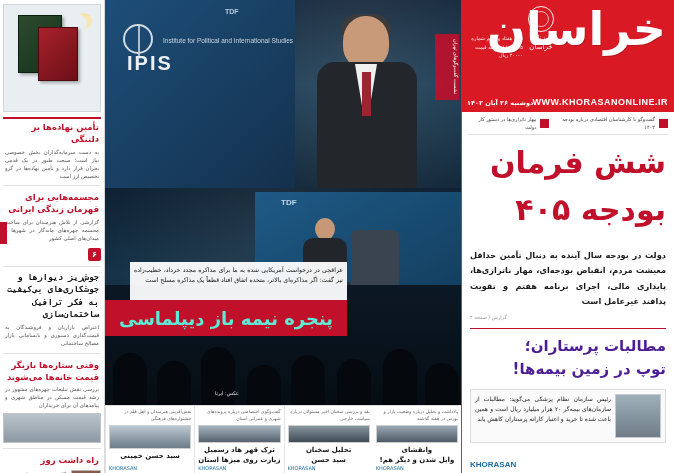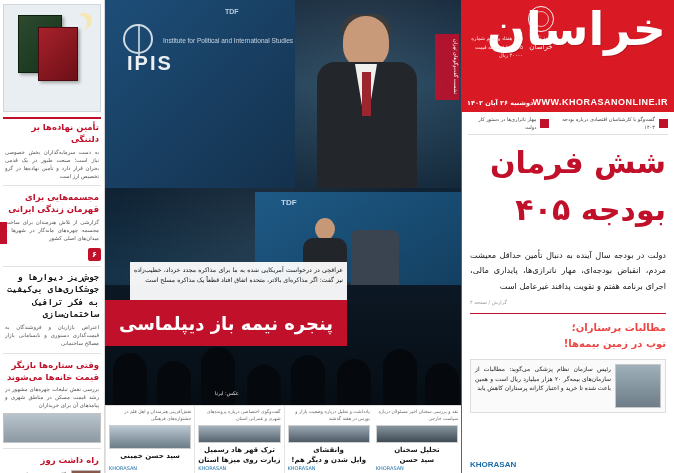--- a/index.html
+++ b/index.html
@@ -135,26 +135,26 @@
   }
   .mini-strip .cell { line-height:1.5; text-align:right; }
   .mini-strip .sq { width:9px;height:9px;background:#c0102a;flex:0 0 9px; }
   .lead-head {
     font-size:30px; font-weight:bold; color:#c0102a;
     line-height:1.22; text-align:right; margin:10px 2px 2px;
     letter-spacing:-1px;
   }
   .lead-body {
     font-size:8.2px; color:#1a1a1a; line-height:1.85;
-    text-align:justify; margin:20px 2px 0;
+    text-align:justify; margin:20px 2px 0;font-weight:bold;
   }
   .byline { font-size:5px; color:#999; text-align:left; margin:5px 2px 0; }
   .hr-red { height:1px; background:#c0102a; margin:8px 2px 6px; }
   .sec-head {
-    font-size:10px; font-weight:bold; color:#ef4444;
+    font-size:15px; font-weight:bold; color:#4c1d95;
     line-height:1.5; text-align:right; margin:1px 2px;
   }
   .boxnews {
     margin:8px 2px 0; border:1px solid #ddd; background:#fafafa;
     display:flex; gap:4px; padding:4px;
   }
   .boxnews .ph {
     width:46px;height:44px;flex:0 0 46px;
     background:linear-gradient(#9fb0bb,#6e7d87);
     border:1px solid #c9c9c9;
@@ -269,22 +269,22 @@
   .photo2 .audience {
     position:absolute; left:0; bottom:0; width:356px; height:120px;
     background:linear-gradient(#0c1824,#060d14);
   }
   .photo2 .head-sil {
     position:absolute; bottom:0; width:34px; height:46px;
     background:#05090e; border-radius:17px 17px 0 0;
   }
 
   .caption-red {
-    position:absolute; left:105px; top:300px; width:242px; height:46px;
-    background:#c0102a; color:#ffffff;
+    position:absolute; left:105px; top:300px; width:242px; height:36px;
+    background:#c0102a; color:#5eead4;
     display:flex; align-items:center; justify-content:center;
     font-size:18px; font-weight:bold; letter-spacing:-.5px;
   }
   .caption-white {
     position:absolute; left:130px; top:262px; width:217px; height:40px;
     background:rgba(255,255,255,.94);
     font-size:6.2px; color:#111; line-height:1.6;
     padding:3px 4px; text-align:justify;
   }
   .photo-credit {
@@ -468,30 +468,30 @@
 
     <div class="bcell">
       <div class="kicker">گفت‌وگوی اختصاصی درباره پرونده‌های شهری و عمرانی استان</div>
       <div class="thumb p2"></div>
       <div class="hl">ترک قهر هاد رسمیل</div>
       <div class="hl">زیارت روی میزها استان</div>
       <div class="tg">KHORASAN</div>
     </div>
 
     <div class="bcell">
+      <div class="kicker">نقد و بررسی سخنان اخیر مسئولان درباره سیاست خارجی</div>
+      <div class="thumb p4"></div>
+      <div class="hl">تحلیل سخنان</div>
+      <div class="hl">سید حسن</div>
+      <div class="tg">KHORASAN</div>
+    </div>
+
+    <div class="bcell">
       <div class="kicker">یادداشت و تحلیل درباره وضعیت بازار و بورس در هفته گذشته</div>
       <div class="thumb p3"></div>
       <div class="hl">وانقشای</div>
       <div class="hl">وایل شدن و دیگر هم!</div>
       <div class="tg">KHORASAN</div>
     </div>
 
-    <div class="bcell">
-      <div class="kicker">نقد و بررسی سخنان اخیر مسئولان درباره سیاست خارجی</div>
-      <div class="thumb p4"></div>
-      <div class="hl">تحلیل سخنان</div>
-      <div class="hl">سید حسن</div>
-      <div class="tg">KHORASAN</div>
-    </div>
-
   </div>
 
 </div>
 
 </body></html>

